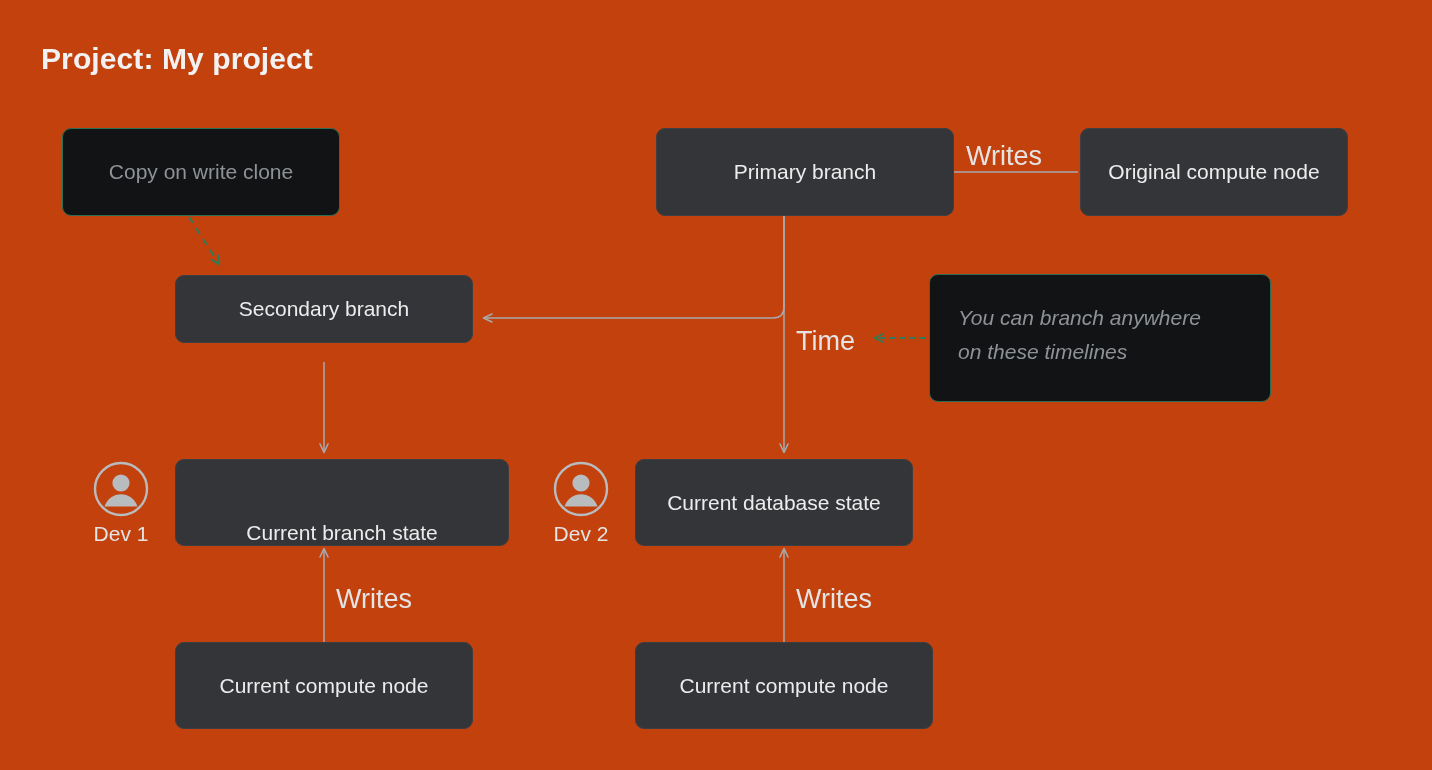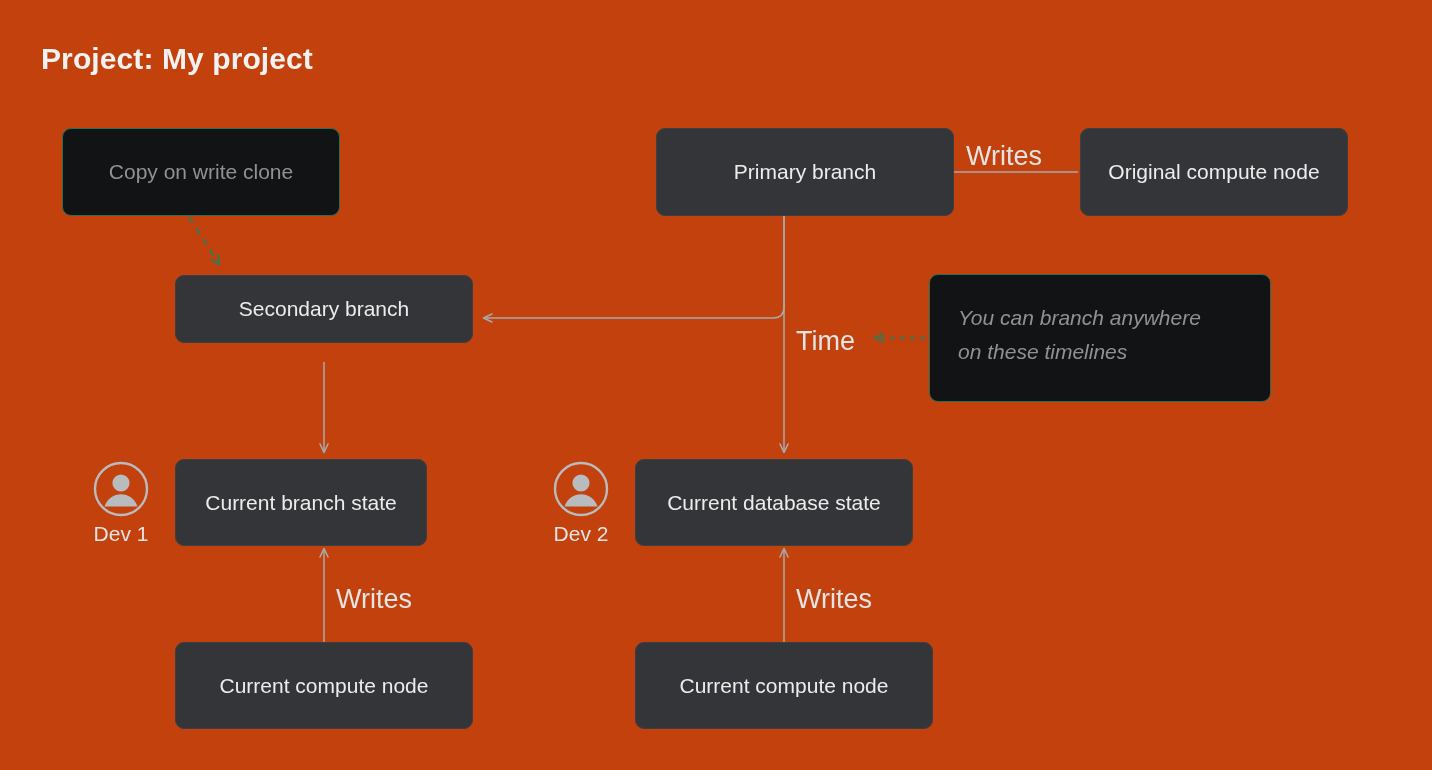--- a/index.html
+++ b/index.html
@@ -153,21 +153,21 @@
 
   <div class="dev" style="left:553px; top:461px;">
     <svg class="avatar" viewBox="0 0 56 56">
       <circle cx="28" cy="28" r="26" fill="none" stroke="#b9bcbf" stroke-width="2.4"></circle>
       <circle cx="28" cy="22" r="8.6" fill="#b9bcbf"></circle>
       <path d="M11.5,45.5 C14.5,37 21,33.2 28,33.2 C35,33.2 41.5,37 44.5,45.5 Z" fill="#b9bcbf"></path>
     </svg>
     <div class="dev-name">Dev 2</div>
   </div>
 
-  <div class="node solid" style="left:175px; top:459px; width:252px; height:87px;">
+  <div class="node solid" style="left:175px; top:459px; width:334px; height:87px;align-items:flex-end;">
     <span>Current branch state</span>
   </div>
 
   <div class="node solid" style="left:635px; top:459px; width:278px; height:87px;">
     <span>Current database state</span>
   </div>
 
   <div class="edge-label" style="left:336px; top:584px;">Writes</div>
 
   <div class="edge-label" style="left:796px; top:584px;">Writes</div>

